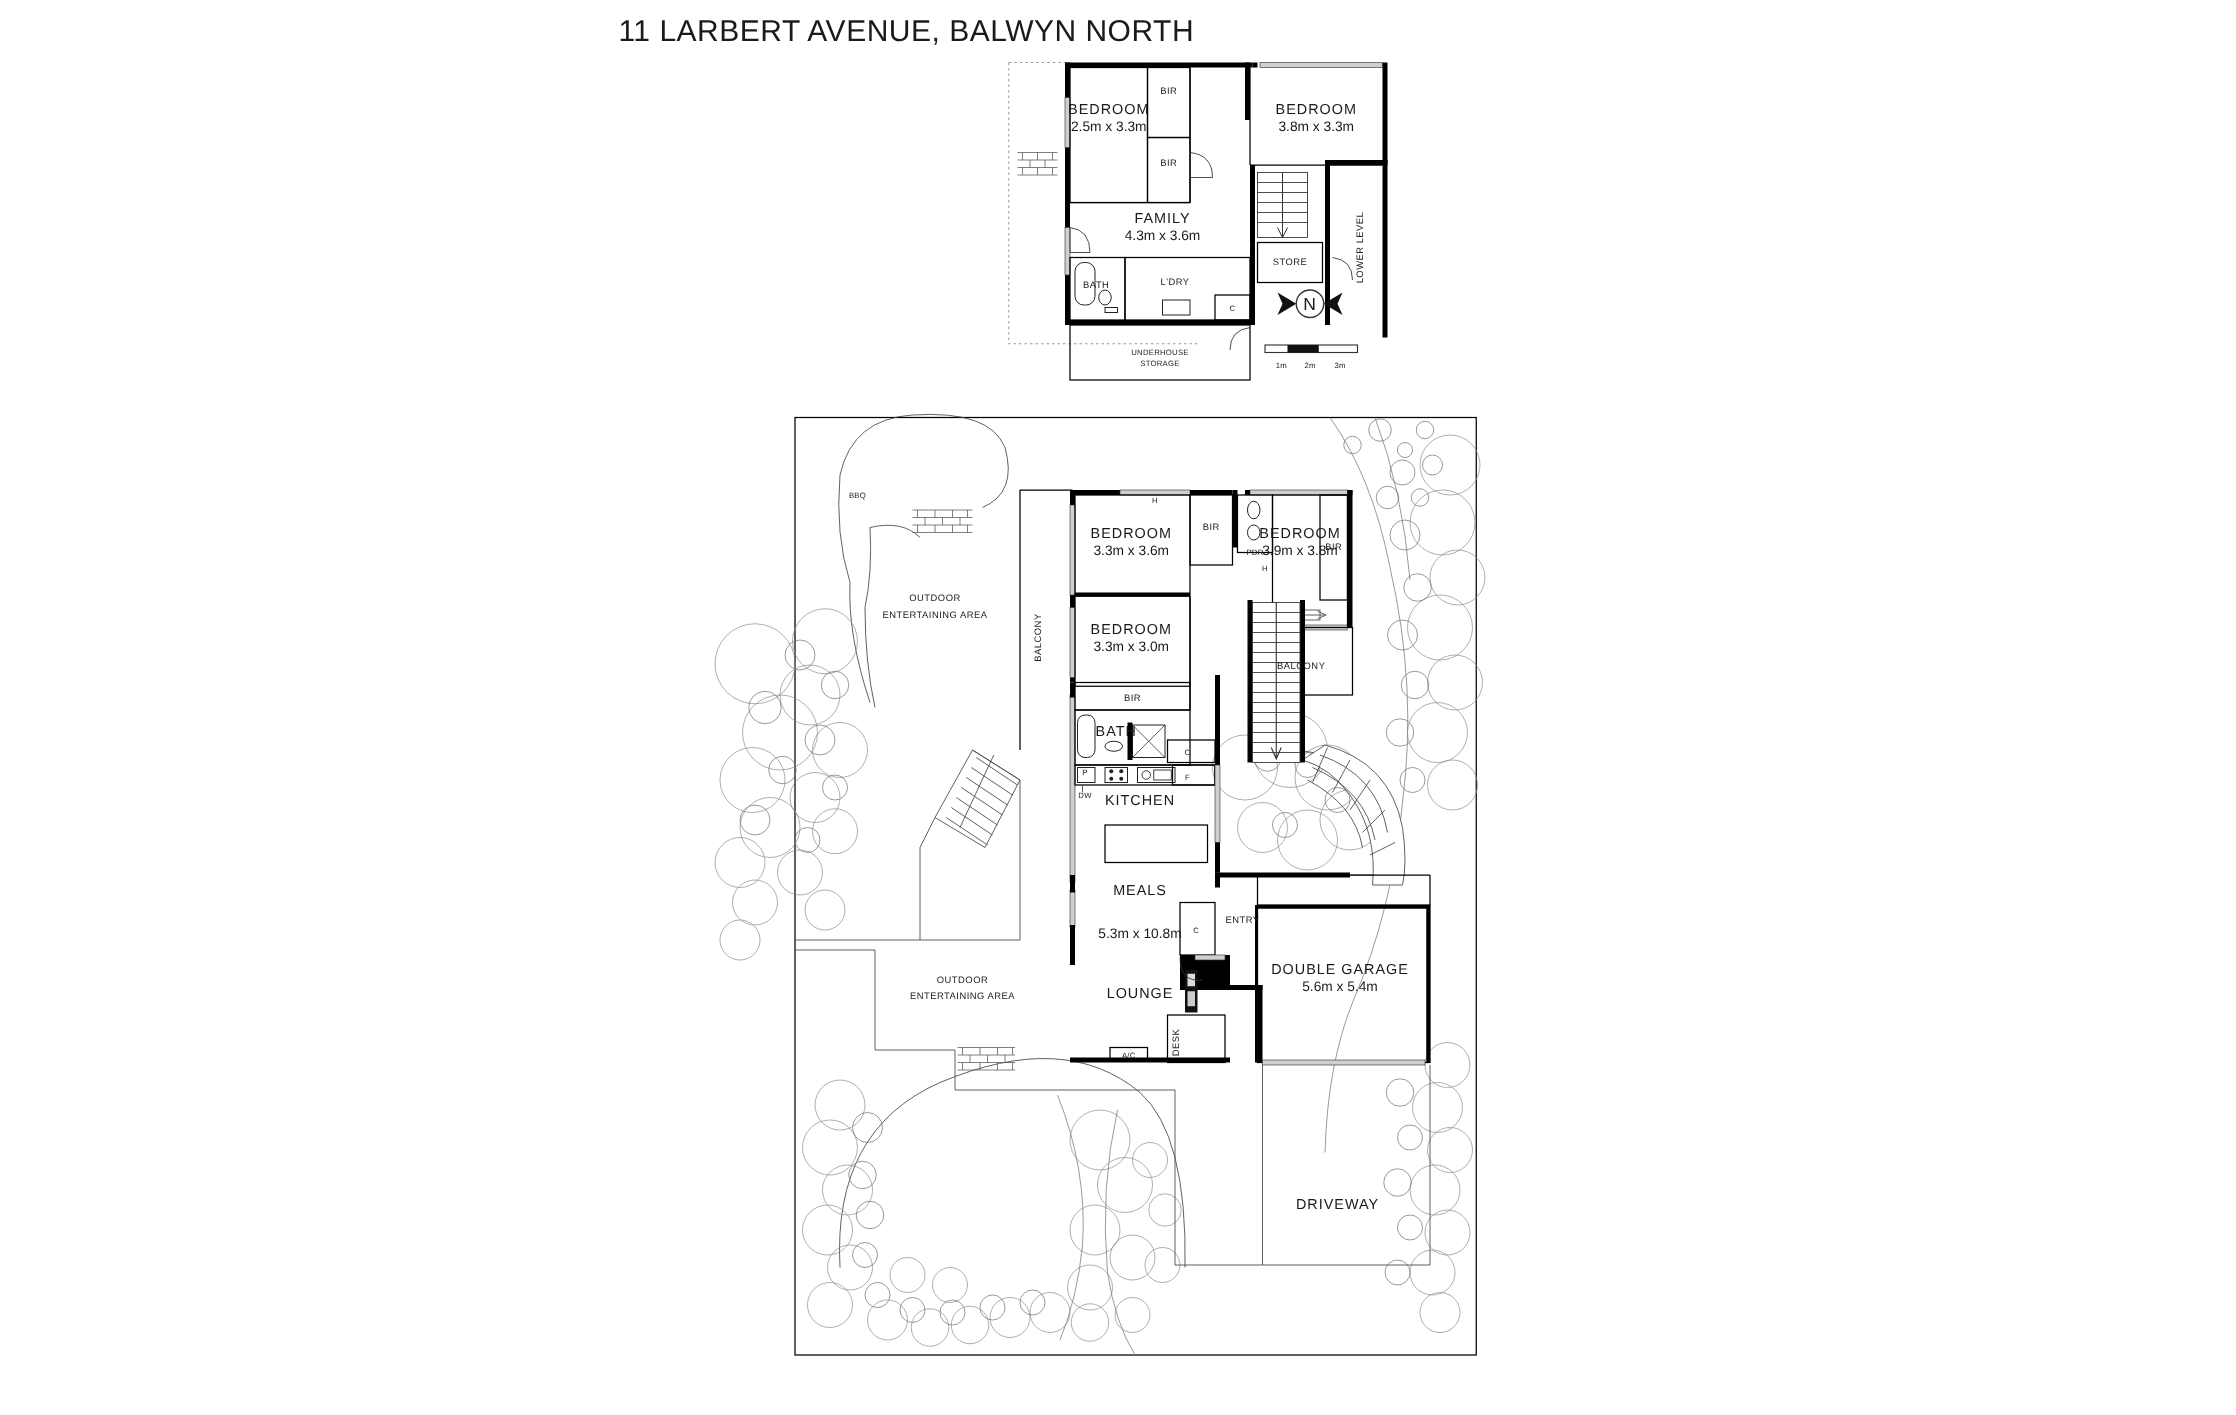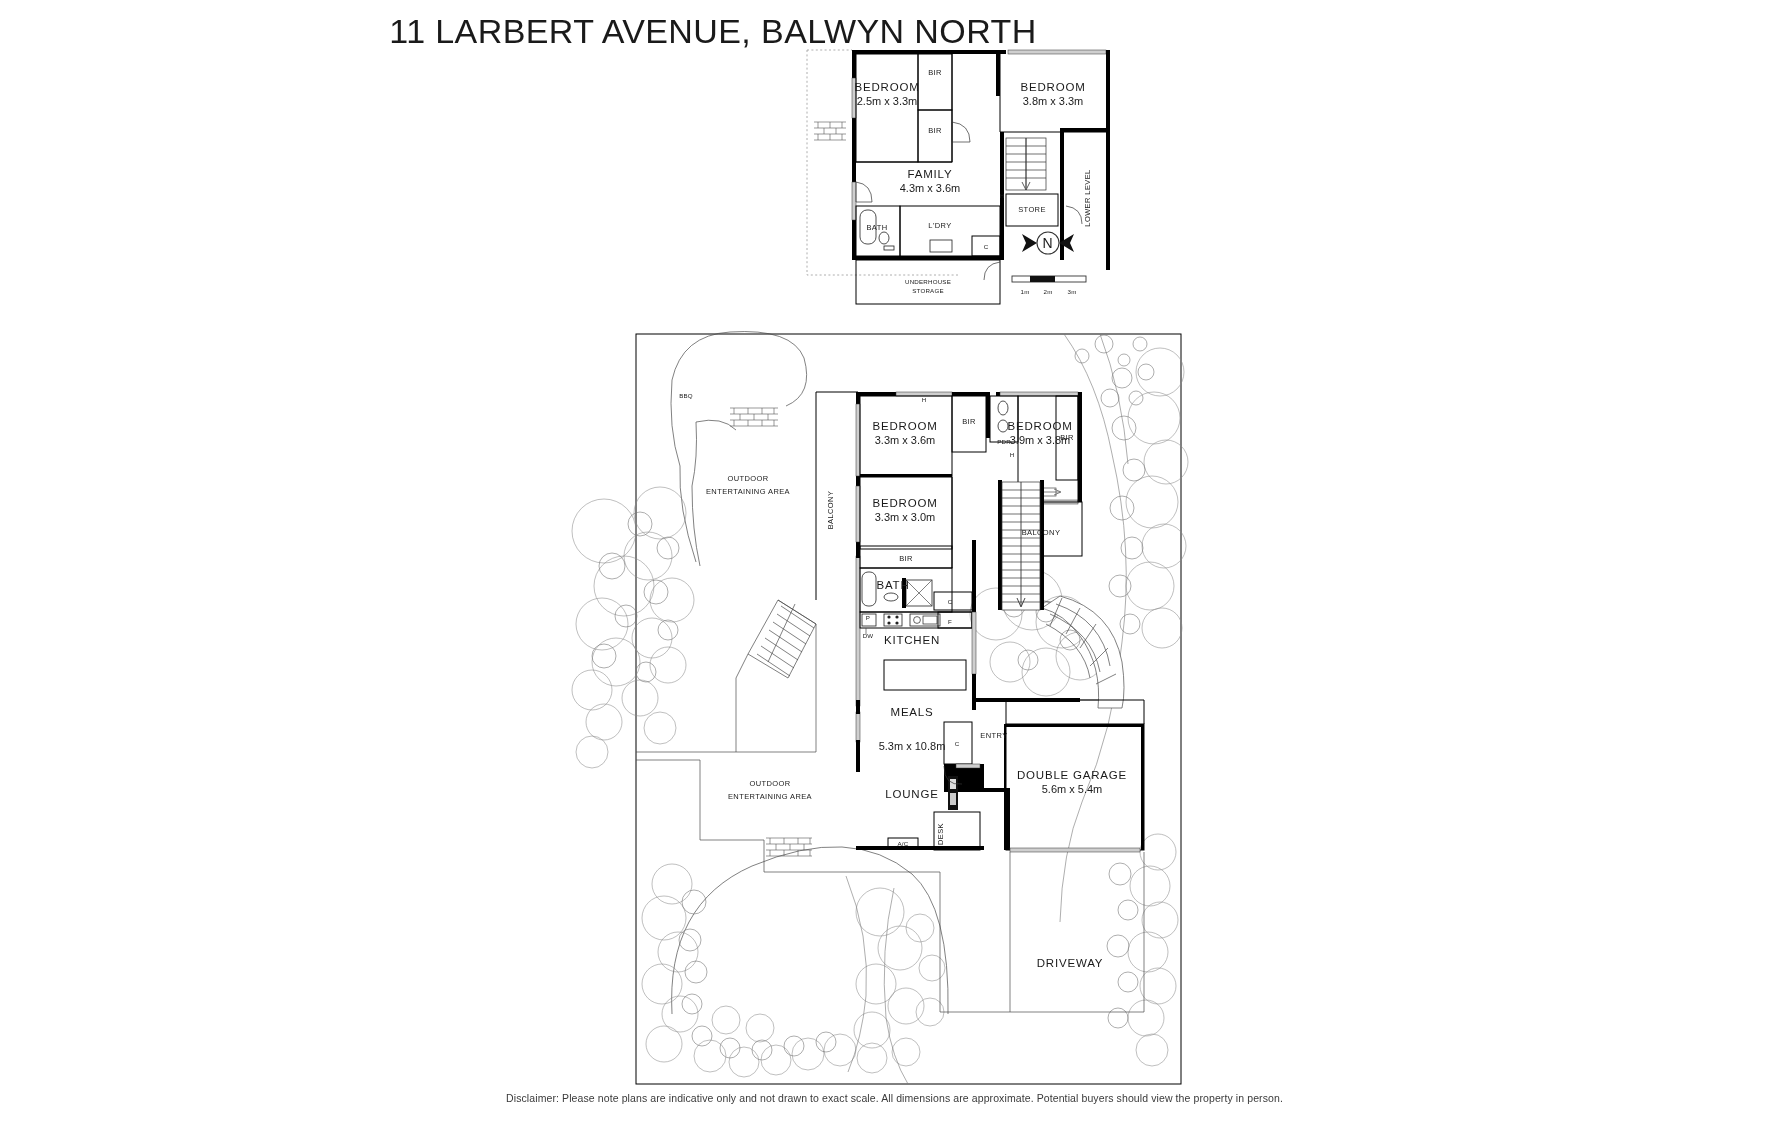--- a/index.html
+++ b/index.html
@@ -14,24 +14,24 @@
   }
   #page {
     position: relative;
     width: 1789px;
     height: 1132px;
     background: #ffffff;
   }
   #title {
     position: absolute;
     top: 12px;
-    left: 0;
+    left: 12px;
     width: 1426px;
     text-align: center;
-    font-size: 34px;
+    font-size: 24px;
     font-weight: 400;
     letter-spacing: 0.4px;
     color: #1a1a1a;
     font-family: "Liberation Sans", sans-serif;
   }
   #disclaimer {
     position: absolute;
     top: 1092px;
     left: 0;
     width: 1789px;
@@ -564,14 +564,13 @@
       <text class="sm" x="994" y="738">ENTRY</text>
       <text class="sm" x="0" y="0" transform="translate(943,834) rotate(-90)">DESK</text>
 
       <text class="rm" x="1072" y="779">DOUBLE GARAGE</text>
       <text class="dim" x="1072" y="793">5.6m x 5.4m</text>
 
       <text class="rm" x="1070" y="967">DRIVEWAY</text>
     </g>
   </svg>
 
-  <div id="disclaimer">Disclaimer: Please note plans are indicative only and not drawn to exact scale. All dimensions are approximate. Potential buyers should view the property in person.</div>
 </div>
 
 </body></html>

